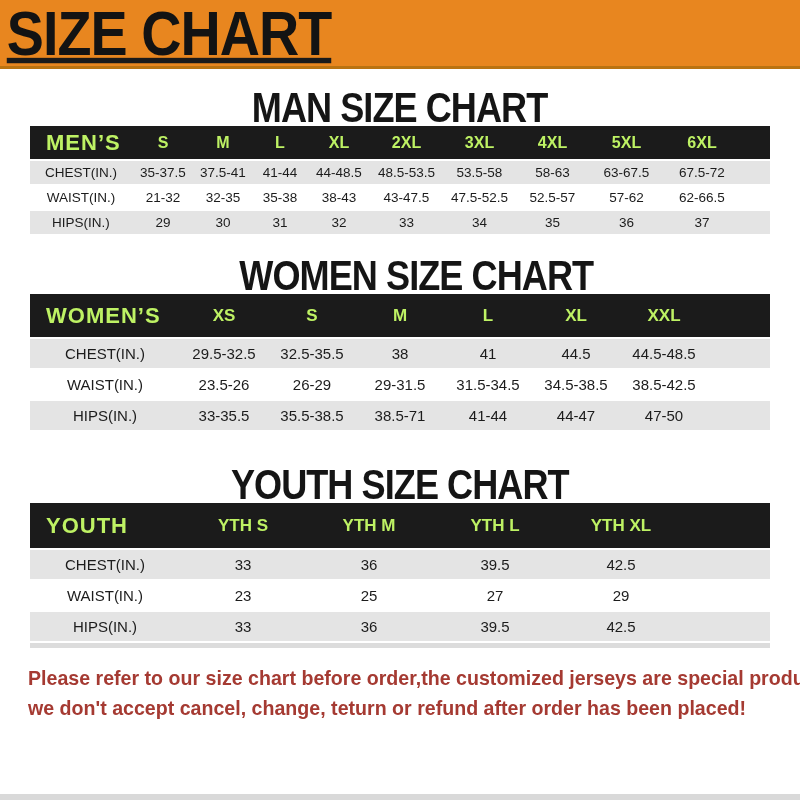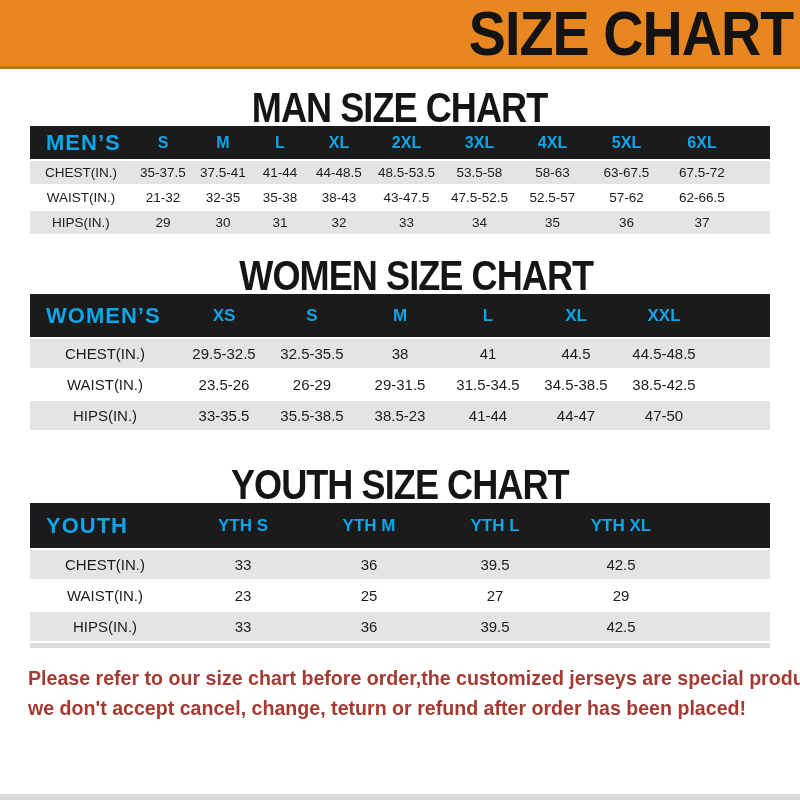--- a/index.html
+++ b/index.html
@@ -3,21 +3,21 @@
 <meta charset="utf-8">
 <style>
   html,body{margin:0;padding:0;}
   body{
     width:800px;height:800px;background:#ffffff;overflow:hidden;
     font-family:"Liberation Sans", sans-serif;color:#1a1a1a;position:relative;
   }
   
   .banner{
     height:66px;background:#E8861F;border-bottom:3px solid #BA7311;
-    display:flex;align-items:center;justify-content:flex-end;
+    display:flex;align-items:center;justify-content:flex-start;text-decoration:underline;
   }
   .banner-title{
     font-size:58px;font-weight:bold;color:#131313;line-height:1;
     letter-spacing:-1px;transform:scale(0.96,1.08);display:inline-block;
     white-space:nowrap;
   }
   
   .section-heading{
     margin:0;text-align:center;font-weight:bold;color:#151515;
     font-size:38px;line-height:36px;
@@ -27,21 +27,21 @@
   #heading-women{margin-top:22px;padding-left:32px;}
   #heading-youth{margin-top:35px;}
   
   table.size-table{
     width:740px;margin:0 auto;border-collapse:collapse;table-layout:fixed;
   }
   .t-men{margin-top:16px;}
   .t-women{margin-top:17px;}
   .t-youth{margin-top:14px;}
   table.size-table thead th{
-    background:#1b1b1b;color:#0ea5e9;font-weight:bold;text-align:center;
+    background:#1b1b1b;color:#bef264;font-weight:bold;text-align:center;
     border-bottom:2px solid #ffffff;padding:0;white-space:nowrap;
   }
   table.size-table thead th:first-child{
     text-align:left;padding-left:16px;font-size:22px;letter-spacing:1px;
   }
   .t-men thead th{height:33px;font-size:16px;}
   .t-women thead th{height:43px;font-size:17px;}
   .t-youth thead th{height:45px;font-size:17px;}
   .t-youth thead th:first-child{letter-spacing:3px;}
   table.size-table tbody td{
@@ -191,21 +191,21 @@
         <td>29-31.5</td>
         <td>31.5-34.5</td>
         <td>34.5-38.5</td>
         <td>38.5-42.5</td>
         <td></td>
       </tr>
       <tr>
         <td>HIPS(IN.)</td>
         <td>33-35.5</td>
         <td>35.5-38.5</td>
-        <td>38.5-23</td>
+        <td>38.5-71</td>
         <td>41-44</td>
         <td>44-47</td>
         <td>47-50</td>
         <td></td>
       </tr>
     </tbody>
   </table>
 
 <h2 class="section-heading" id="heading-youth">
   <span>YOUTH SIZE CHART</span>

